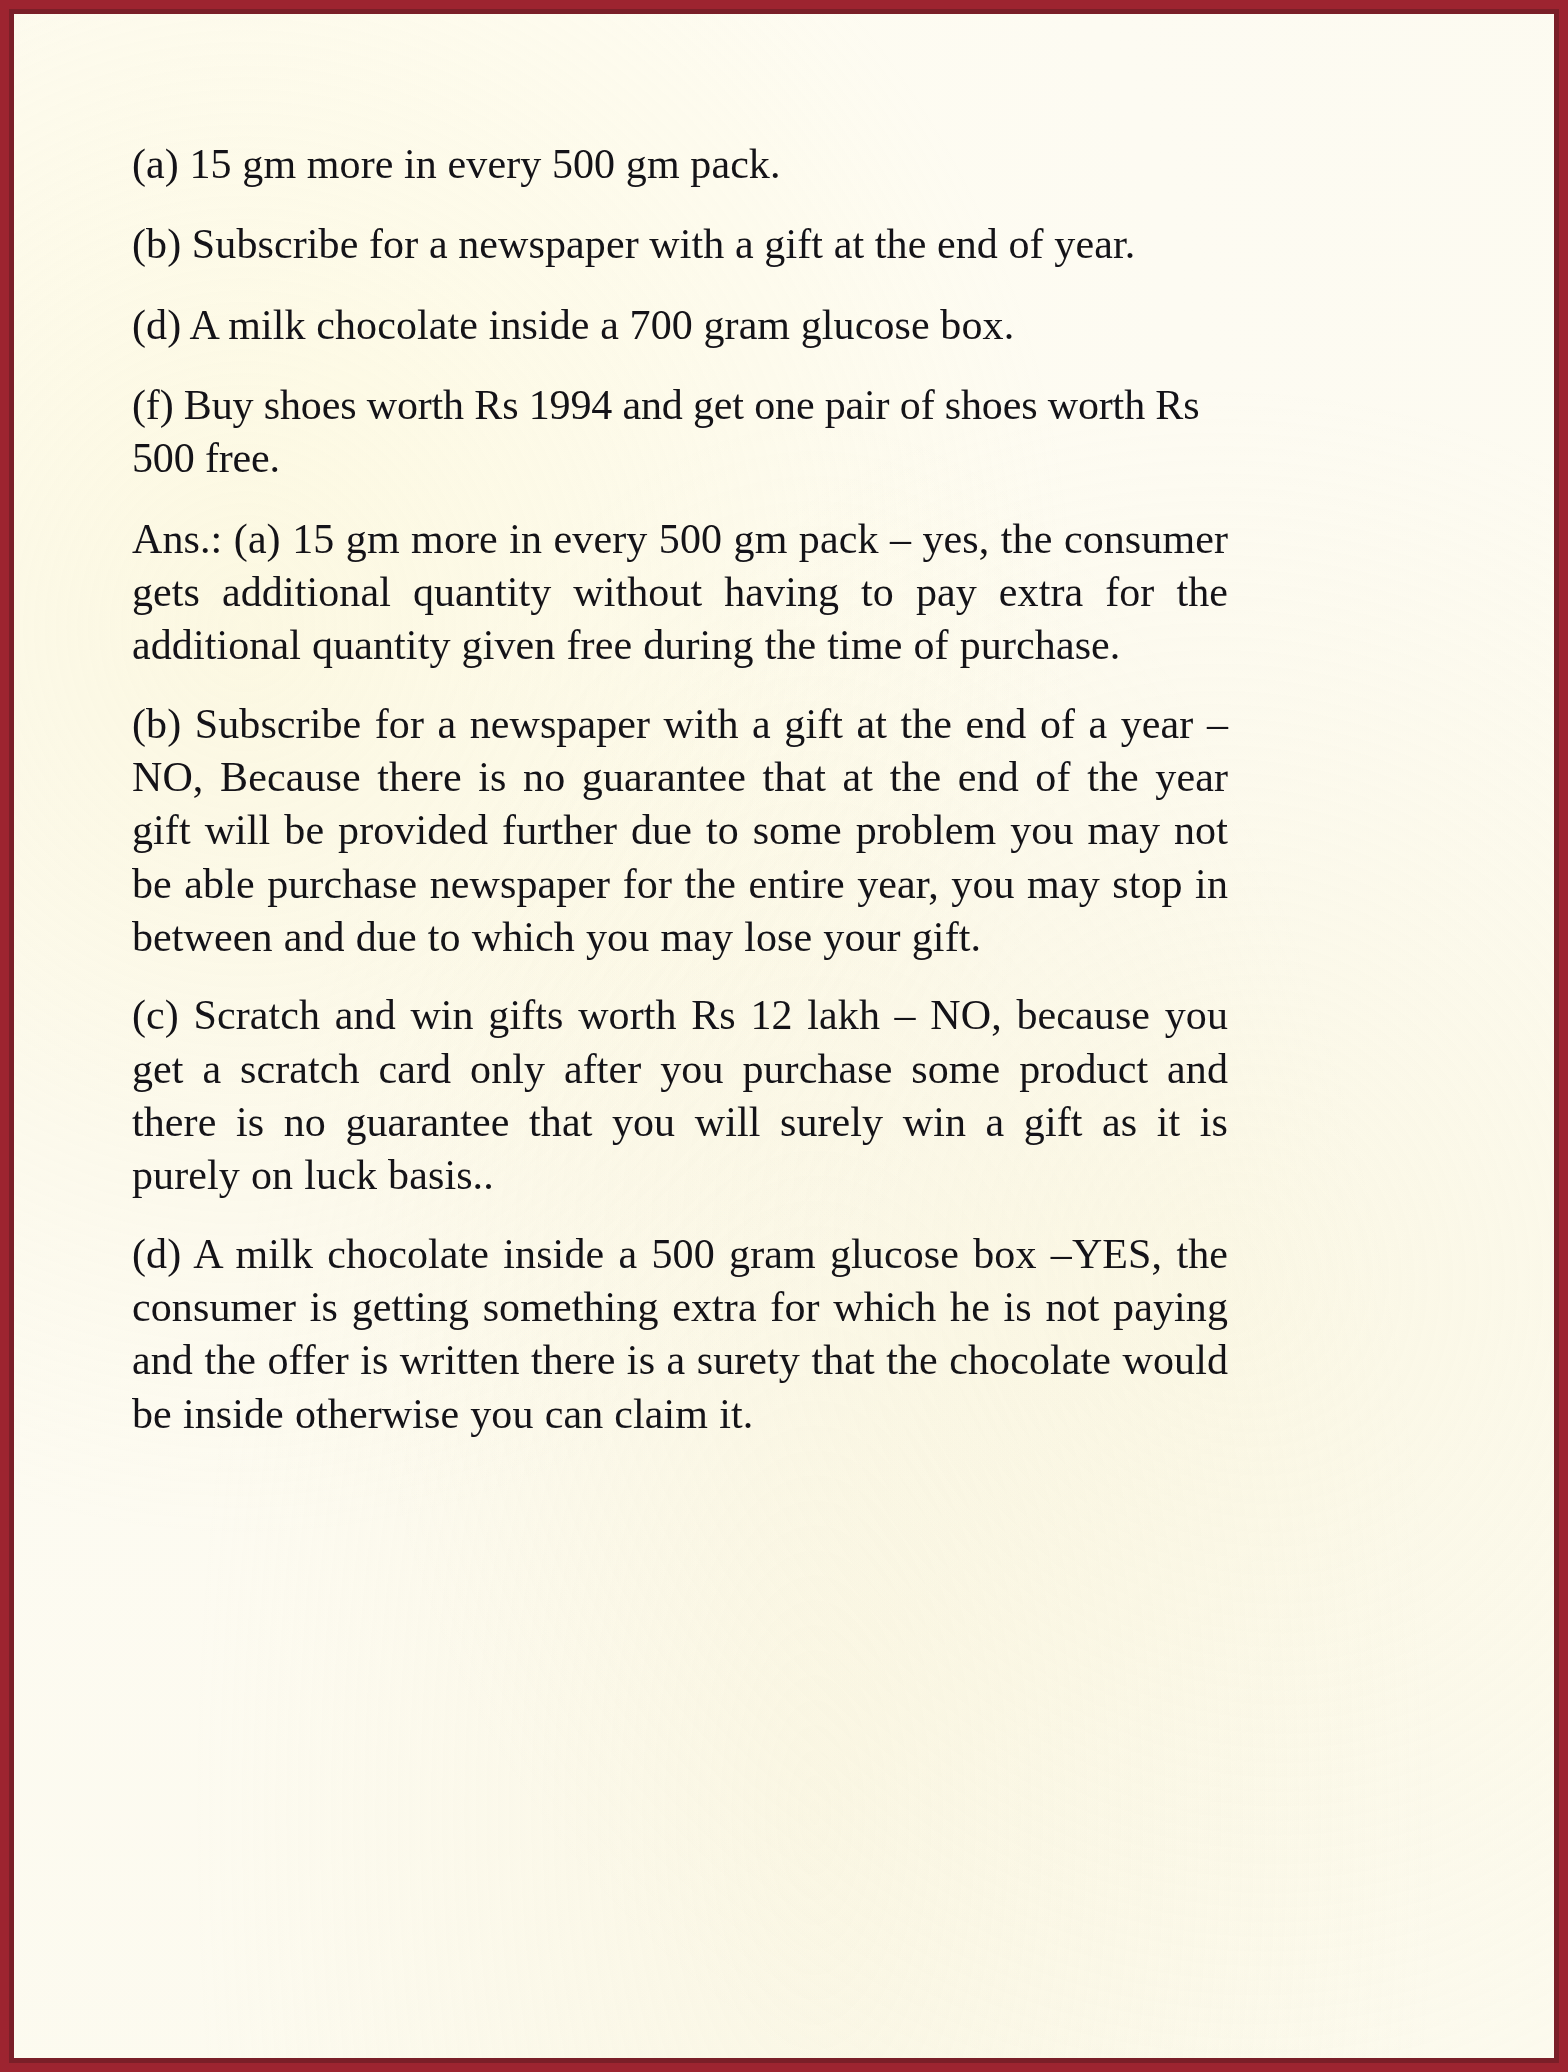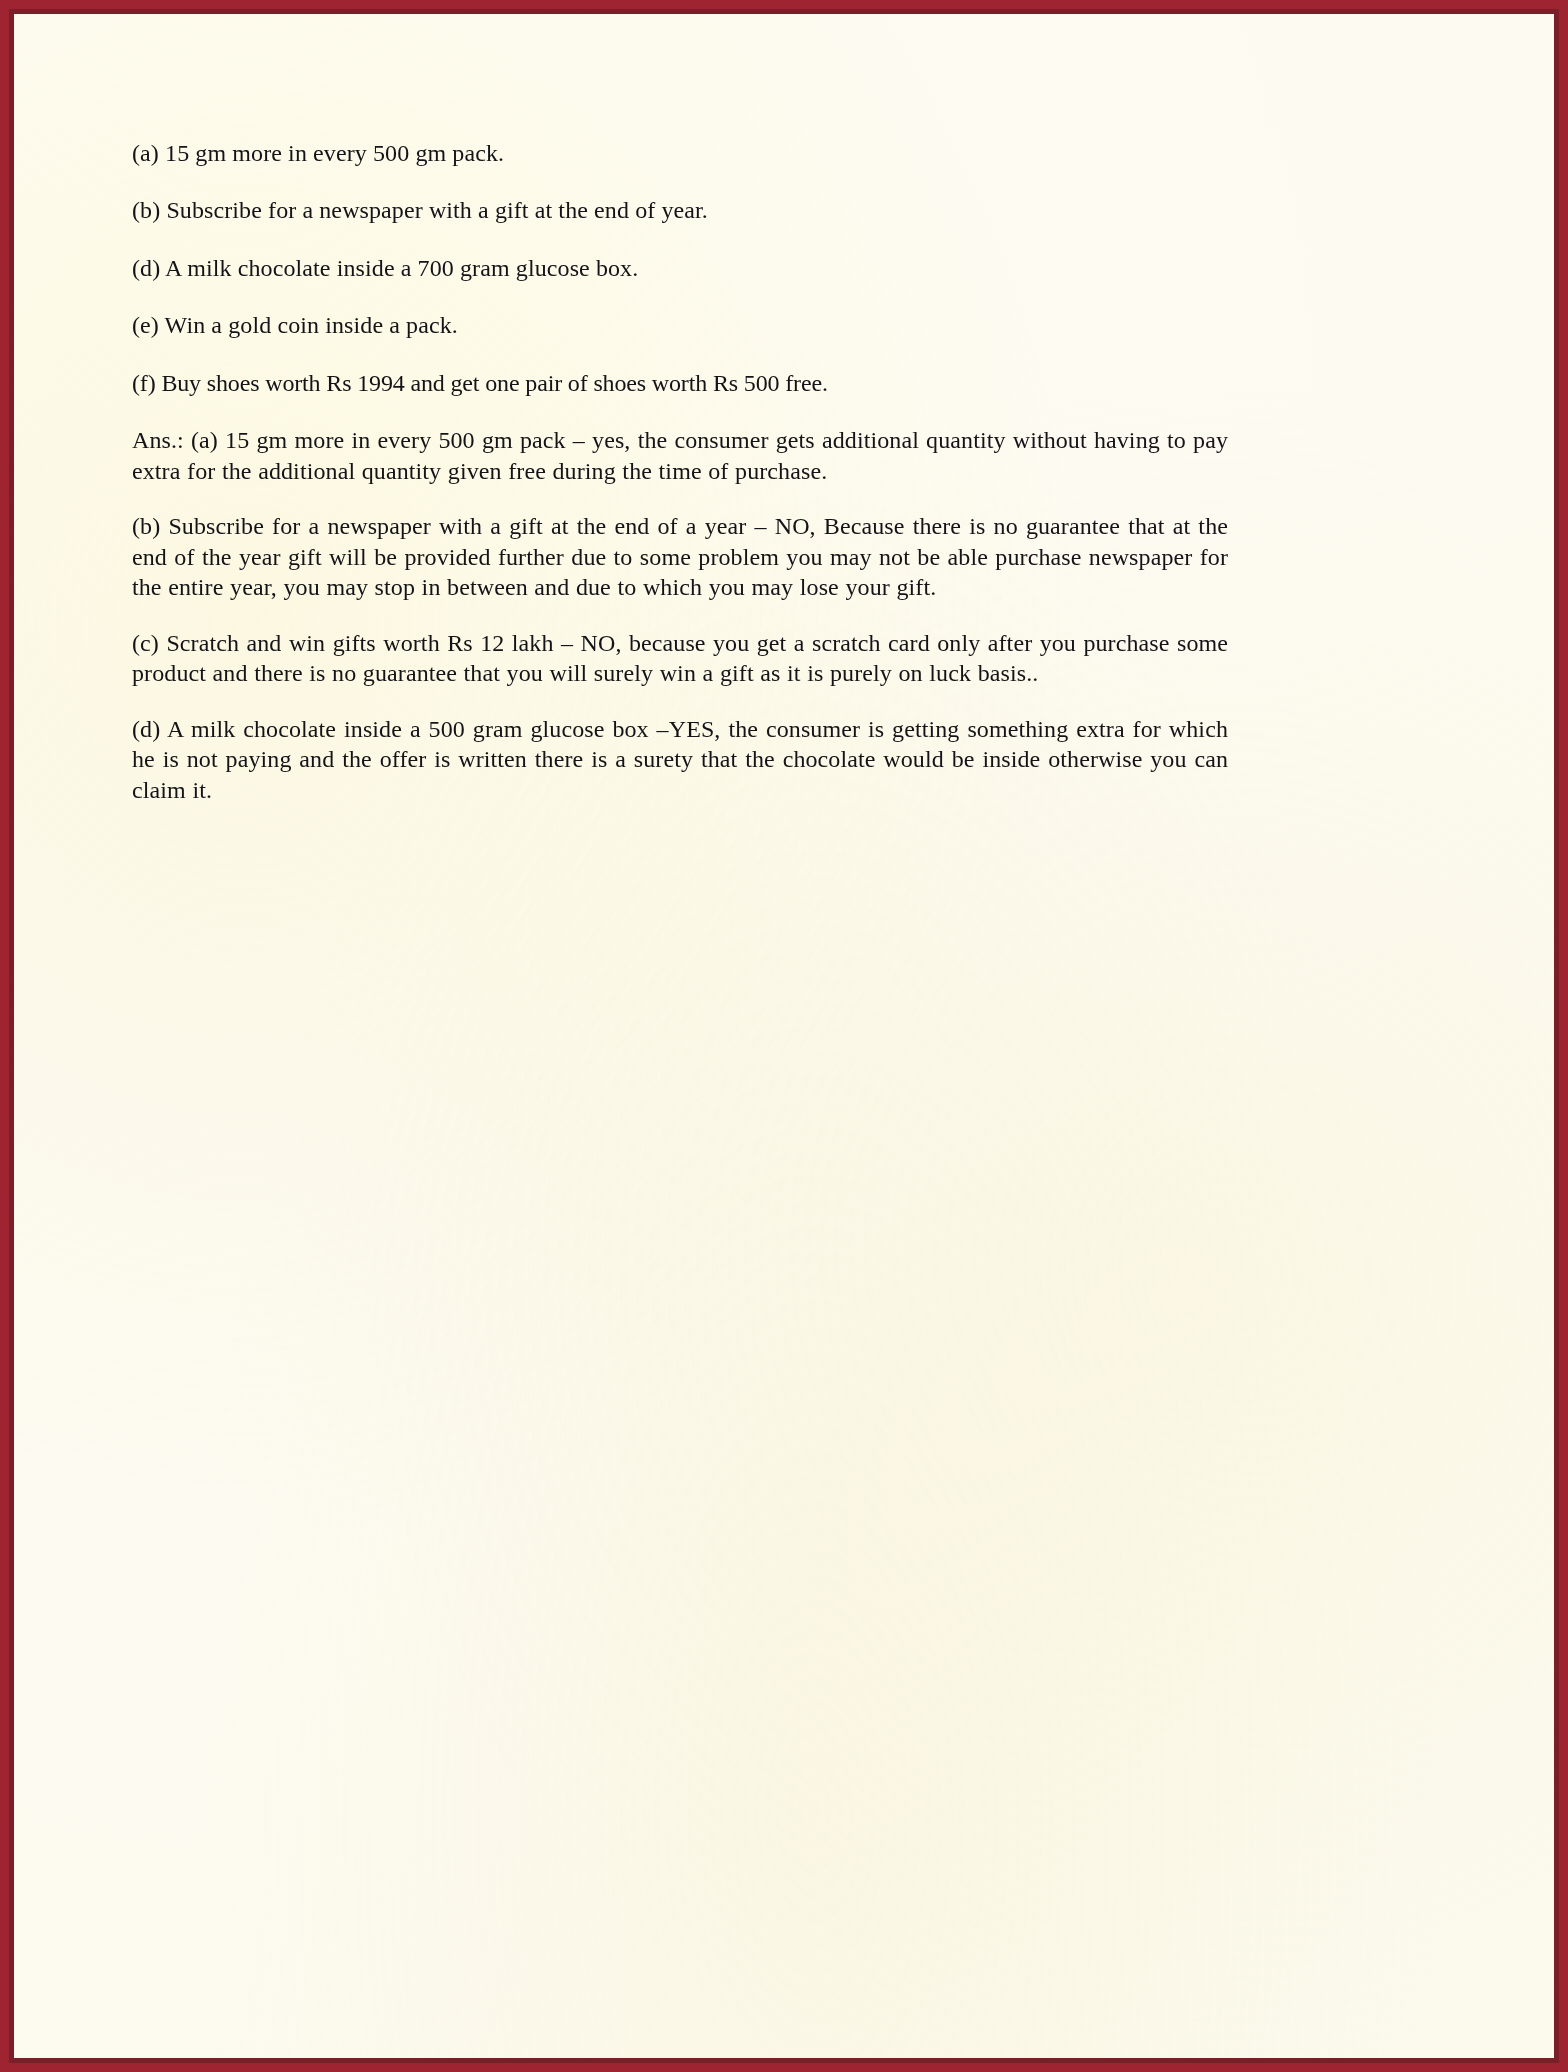--- a/index.html
+++ b/index.html
@@ -48,21 +48,21 @@
     position: absolute;
     left: 118px;
     top: 124px;
     width: 1096px;
     color: #111114;
   }
 
   p.line,
   p.para {
     margin: 0 0 0 0;
-    font-size: 24px;
+    font-size: 42px;
     line-height: 1.27;
     letter-spacing: 0.1px;
     color: #141318;
     -webkit-font-smoothing: antialiased;
   }
 
   
   p.line {
     margin-bottom: 27px;
     white-space: nowrap;
@@ -102,21 +102,20 @@
 <div class="page">
   <div class="page-inner-line">
     <div class="paper">
       <div class="scan-noise"></div>
 
       <div class="content">
 
         <p class="line">(a) 15 gm more in every 500 gm pack.</p>
         <p class="line">(b) Subscribe for a newspaper with a gift at the end of year.</p>
         <p class="line">(d) A milk chocolate inside a 700 gram glucose box.</p>
-        <p class="line">(e) Win a gold coin inside a pack.</p>
         <p class="line wide">(f) Buy shoes worth Rs 1994 and get one pair of shoes worth Rs 500 free.</p>
 
         <p class="para">Ans.:  (a) 15 gm more in every 500 gm pack – yes, the consumer gets additional quantity without having to pay extra for the additional quantity given free during the time of purchase.</p>
         <p class="para">(b) Subscribe for a newspaper with a gift at the end of a year – NO, Because there is no guarantee that at the end of the year gift will be provided further due to some problem you may not be able purchase newspaper for the entire year, you may stop in between and due to which you may lose your gift.</p>
         <p class="para">(c) Scratch and win gifts worth Rs 12 lakh – NO, because you get a scratch card only after you purchase some product and there is no guarantee that you will surely win a gift as it is purely on luck basis..</p>
         <p class="para">(d) A milk chocolate inside a 500 gram glucose box –YES, the consumer is getting something extra for which he is not paying and the offer is written there is a surety that the chocolate would be inside otherwise you can claim it.</p>
 
         <div class="gap-block"></div>
 
 

